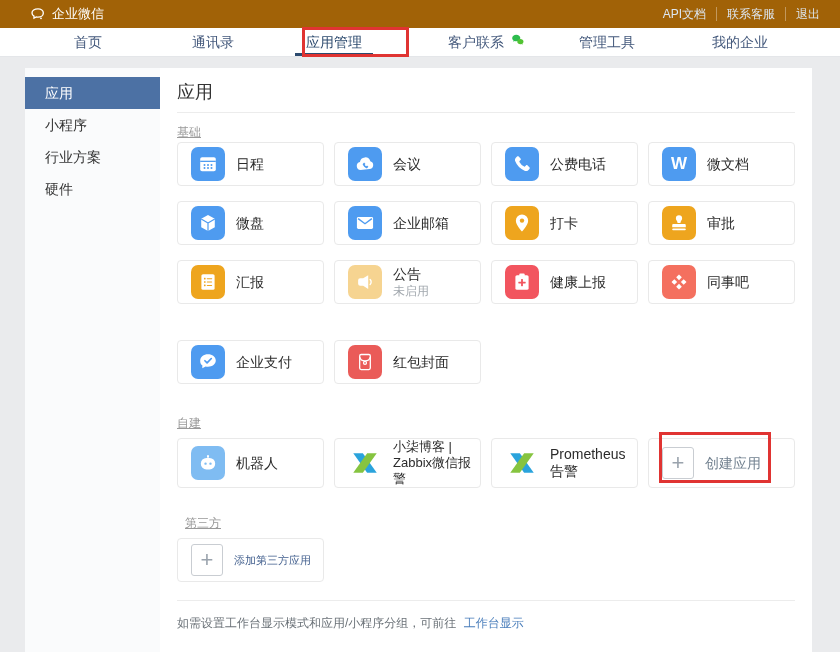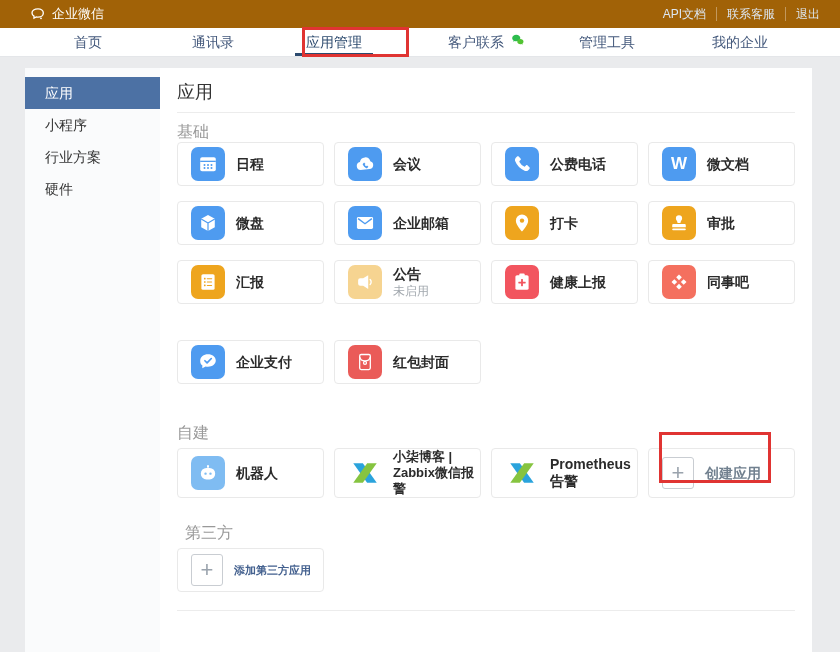--- a/index.html
+++ b/index.html
@@ -49,45 +49,45 @@
     color:#333; cursor:pointer;
   }
   .side-item:first-child { margin-top:9px; }
   .side-item.selected { background:#4c71a4; color:#fff; }
   .content {
     position:absolute; top:68px; left:160px; bottom:0; width:652px;
     background:#fff; padding:12px 17px 0 17px; overflow:hidden;
   }
   .page-title { font-size:18px; color:#333; line-height:24px; }
   .title-rule { margin-top:8px; border-bottom:1px solid #ececec; }
-  .sec-label { font-size:16px; color:#999; margin-top:12px; line-height:14px; }
+  .sec-label { font-size:12px; color:#999; margin-top:12px; line-height:14px;text-decoration:underline; }
   .grid {
     margin-top:3px;
     display:grid; grid-template-columns:repeat(4,147px);
     column-gap:10px; row-gap:15px;
   }
   .grid.pay { margin-top:36px; }
   .grid.custom { margin-top:8px; }
   .grid.third { margin-top:8px; }
-  .sec-label.custom { margin-top:42px; }
+  .sec-label.custom { margin-top:32px; }
   .sec-label.third { margin-top:28px;margin-left:8px; }
   .card {
     height:44px; border:1px solid #e9e9e9; border-radius:4px;
     display:flex; align-items:center; padding-left:13px; gap:11px;
     background:#fff; cursor:pointer;
   }
   .card.tall { height:50px; }
   .tile {
     width:34px; height:34px; border-radius:7px; flex:0 0 34px;
     display:flex; align-items:center; justify-content:center;
   }
   .tile svg { display:block; }
   .tile .wletter { color:#fff; font-size:17px; font-weight:bold; font-family:"Liberation Sans",sans-serif; }
   .tile.flat { border-radius:0; background:transparent; }
-  .app-label { font-size:14px; color:#2b2b2b; line-height:17px;font-weight:bold; }
+  .app-label { font-size:14px; color:#2b2b2b; line-height:17px; }
   .app-label.small { font-size:13px; line-height:16px; width:116px; }
   .app-label.gray { color:#71808f; }
   .app-label.bluelink { font-size:11px; color:#44618f; }
   .label-col { display:flex; flex-direction:column; }
   .app-sub { font-size:12px; color:#a2a8ae; line-height:15px; margin-top:1px; }
   .plus-box {
     width:32px; height:32px; border:1px solid #c9cdd2; border-radius:3px;
     color:#9aa3ad; font-size:22px; line-height:29px; text-align:center; flex:0 0 32px;
     font-weight:300;
   }
@@ -365,16 +365,20 @@
 
   <div class="grid third">
 
     <div class="card">
       <span class="plus-box">+</span>
       <span class="app-label bluelink">添加第三方应用</span>
     </div>
   </div>
 
   <div class="foot-rule"></div>
+  <div class="footnote">
+    <span>如需设置工作台显示模式和应用/小程序分组，可前往</span>
+    <span class="link">工作台显示</span>
+  </div>
 </div>
 
 <div class="anno tab-box"></div>
 <div class="anno create-box"></div>
 
 </body></html>

